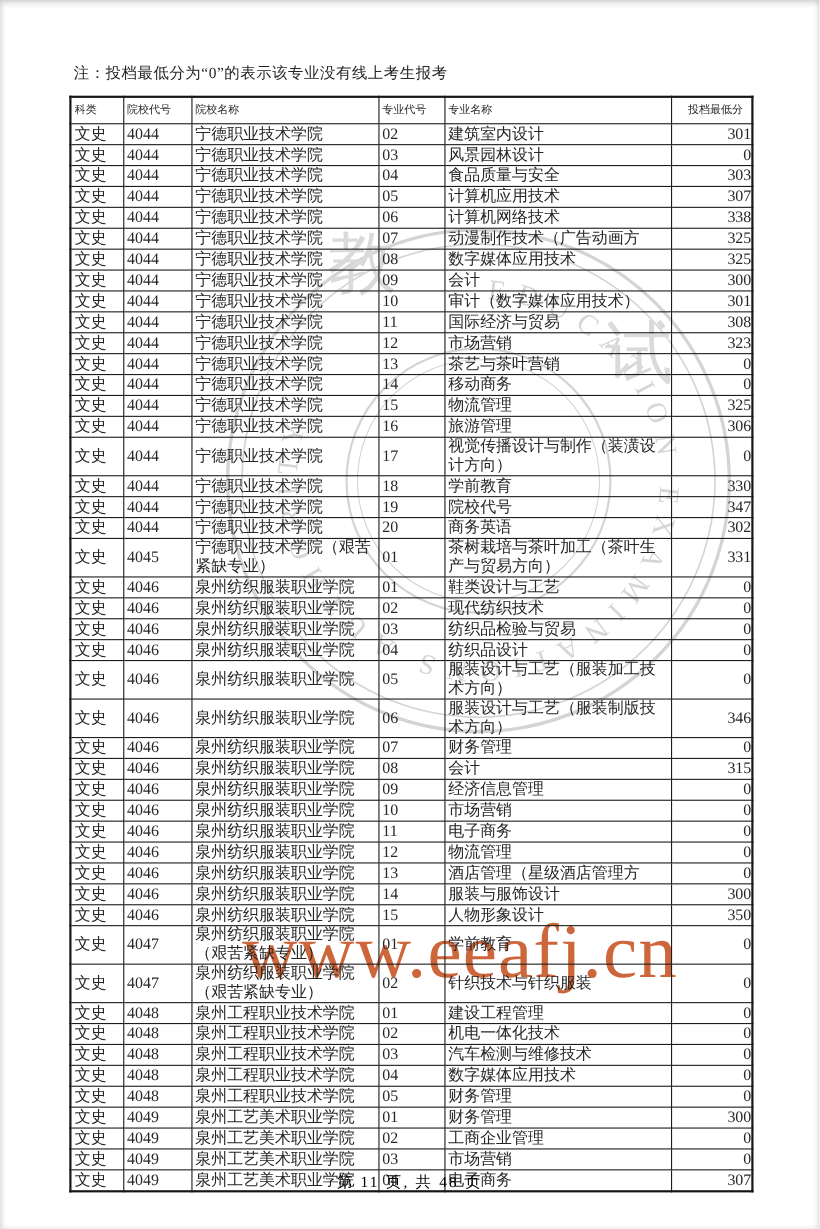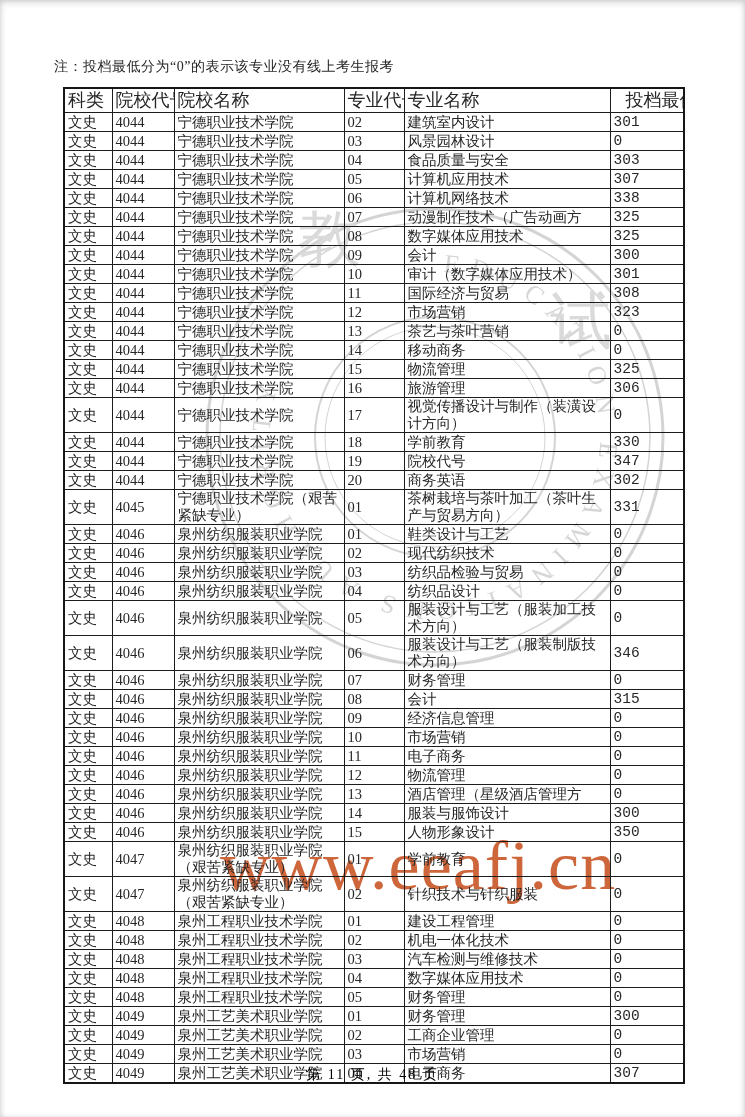--- a/index.html
+++ b/index.html
@@ -6,39 +6,39 @@
   body{
     width:745px;height:1117px;position:relative;overflow:hidden;
     background:#ffffff;color:#262626;
     font-family:"Liberation Serif","DejaVu Serif",serif;
   }
   .edge-shade{
     position:absolute;left:0;top:0;width:745px;height:1117px;z-index:5;pointer-events:none;
     box-shadow:inset 0 3px 6px rgba(60,60,60,.18), inset 2px 0 4px rgba(60,60,60,.07), inset -2px 0 4px rgba(60,60,60,.07);
   }
   .note{
-    position:absolute;left:54px;top:58px;z-index:2;
+    position:absolute;left:67px;top:58px;z-index:2;
     font-size:14px;letter-spacing:.5px;white-space:nowrap;
   }
   table.scores{
     position:absolute;left:63px;top:87px;width:620px;z-index:2;
     border-collapse:collapse;table-layout:fixed;
     border:2px solid #161616;
   }
   .scores th,.scores td{
     border:1px solid #1c1c1c;
     font-weight:normal;text-align:left;vertical-align:middle;
     font-size:14.5px;line-height:17px;padding:0 2px 0 3px;
     overflow:hidden;word-break:normal;
   }
-  .scores th{height:23px;font-size:18px;white-space:nowrap;}
+  .scores th{height:23px;font-size:10px;white-space:nowrap;}
   .scores td{height:18px;}
   .scores td.c0,.scores td.c1,.scores td.c3{white-space:nowrap;}
-  .scores td.c5{text-align:left;padding-right:16px;white-space:nowrap;font-family:Liberation Mono, monospace;}
-  .scores th.c5{padding-left:15px;padding-right:1px;text-align:right;}
+  .scores td.c5{text-align:right;padding-right:0;white-space:nowrap;}
+  .scores th.c5{padding-left:15px;padding-right:1px;}
   .footer{
     position:absolute;left:0;top:1066px;width:745px;z-index:2;
     text-align:center;font-size:14px;letter-spacing:2px;color:#000000;
   }
   
   .wm-url{
     position:absolute;left:220px;top:826px;z-index:1;
     font-size:70px;line-height:80px;color:#c2410c;opacity:.8;
     letter-spacing:1px;white-space:nowrap;
   }

